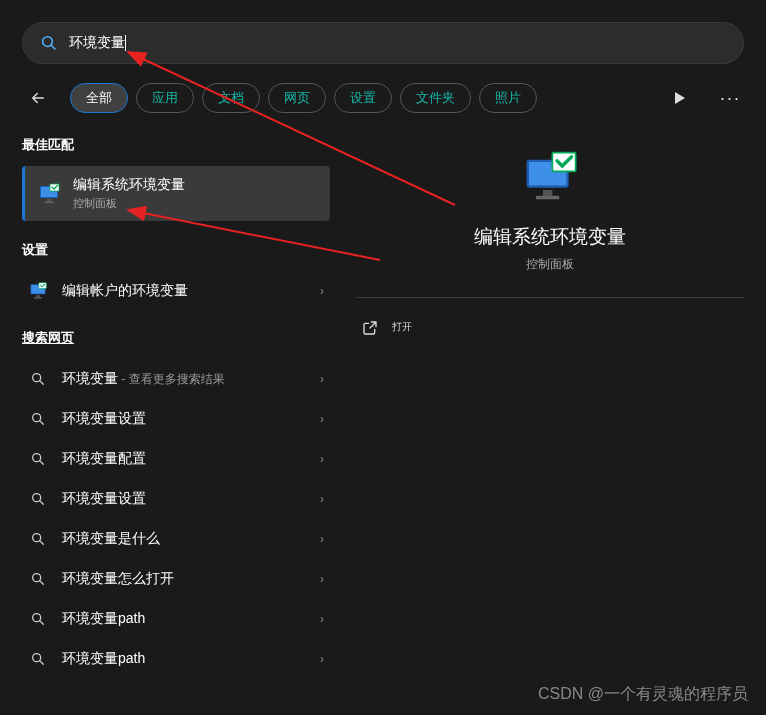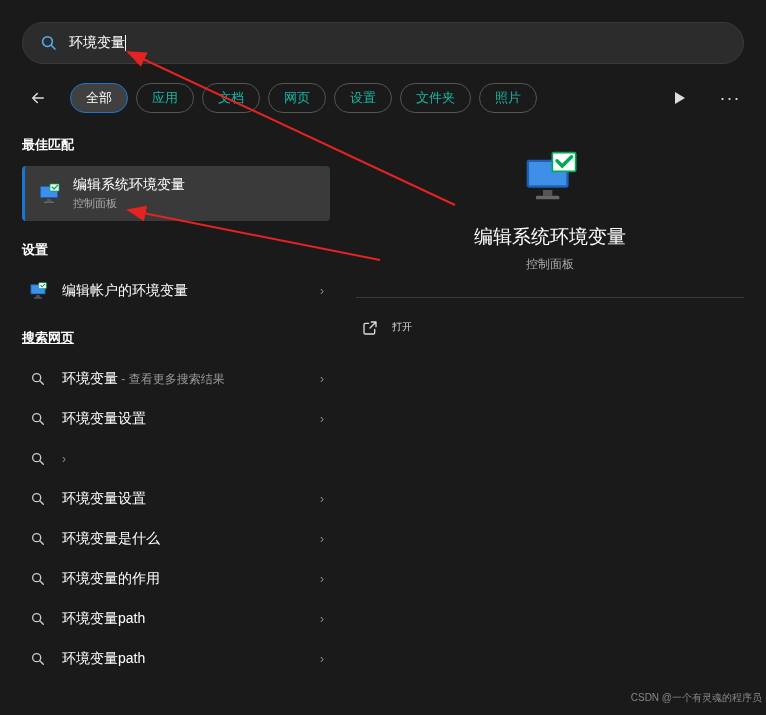--- a/index.html
+++ b/index.html
@@ -174,22 +174,22 @@
       display: flex;
       gap: 14px;
       padding: 8px 6px;
       font-size: 10px;
       cursor: pointer;
       color: #ddd;
     }
     .watermark {
       position: absolute;
       bottom: 10px;
-      right: 4px;
-      font-size: 10px;
+      right: 18px;
+      font-size: 16px;
       color: #888;
     }
     .annotation-layer {
       position: absolute;
       top: 0; left: 0;
       width: 766px; height: 715px;
       pointer-events: none;
     }
   </style>
 </head>
@@ -294,20 +294,21 @@
           <span class="label"><span>环境变量设置</span></span>
           <span class="chev">›</span>
         </div>
         <div class="list-item">
           <span class="icon-wrap">
             <svg width="16" height="16" viewBox="0 0 24 24">
               <circle cx="10" cy="10" r="6" fill="none" stroke="#ccc" stroke-width="2"></circle>
               <line x1="15" y1="15" x2="20" y2="20" stroke="#ccc" stroke-width="2" stroke-linecap="round"></line>
             </svg>
           </span>
+          <span class="label"><span>环境变量配置</span></span>
           <span class="chev">›</span>
         </div>
         <div class="list-item">
           <span class="icon-wrap">
             <svg width="16" height="16" viewBox="0 0 24 24">
               <circle cx="10" cy="10" r="6" fill="none" stroke="#ccc" stroke-width="2"></circle>
               <line x1="15" y1="15" x2="20" y2="20" stroke="#ccc" stroke-width="2" stroke-linecap="round"></line>
             </svg>
           </span>
           <span class="label"><span>环境变量设置</span></span>
@@ -323,21 +324,21 @@
           <span class="label"><span>环境变量是什么</span></span>
           <span class="chev">›</span>
         </div>
         <div class="list-item">
           <span class="icon-wrap">
             <svg width="16" height="16" viewBox="0 0 24 24">
               <circle cx="10" cy="10" r="6" fill="none" stroke="#ccc" stroke-width="2"></circle>
               <line x1="15" y1="15" x2="20" y2="20" stroke="#ccc" stroke-width="2" stroke-linecap="round"></line>
             </svg>
           </span>
-          <span class="label"><span>环境变量的作用</span></span>
+          <span class="label"><span>环境变量怎么打开</span></span>
           <span class="chev">›</span>
         </div>
         <div class="list-item">
           <span class="icon-wrap">
             <svg width="16" height="16" viewBox="0 0 24 24">
               <circle cx="10" cy="10" r="6" fill="none" stroke="#ccc" stroke-width="2"></circle>
               <line x1="15" y1="15" x2="20" y2="20" stroke="#ccc" stroke-width="2" stroke-linecap="round"></line>
             </svg>
           </span>
           <span class="label"><span>环境变量path</span></span>

